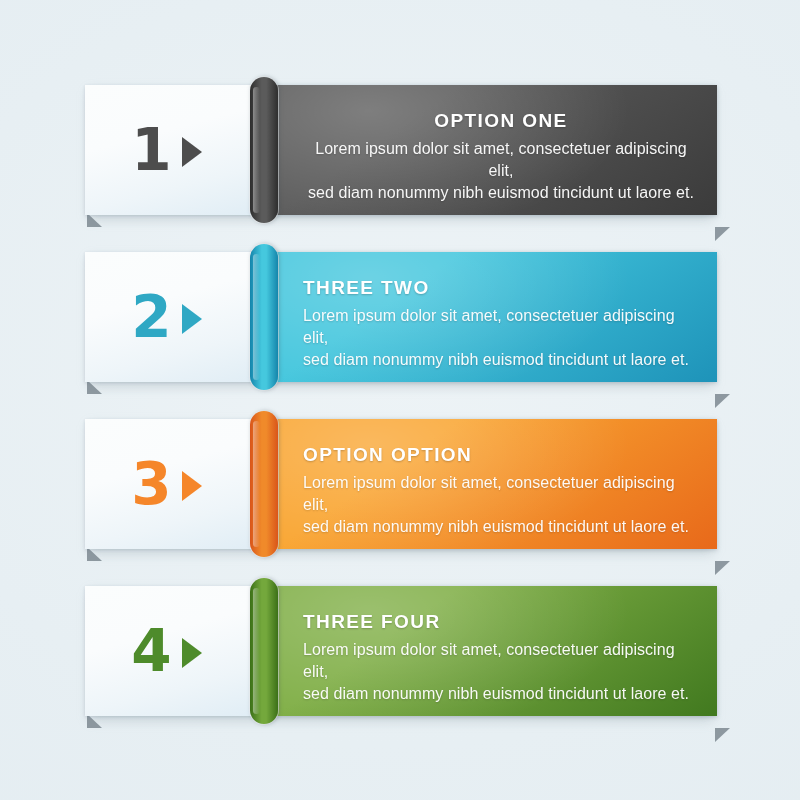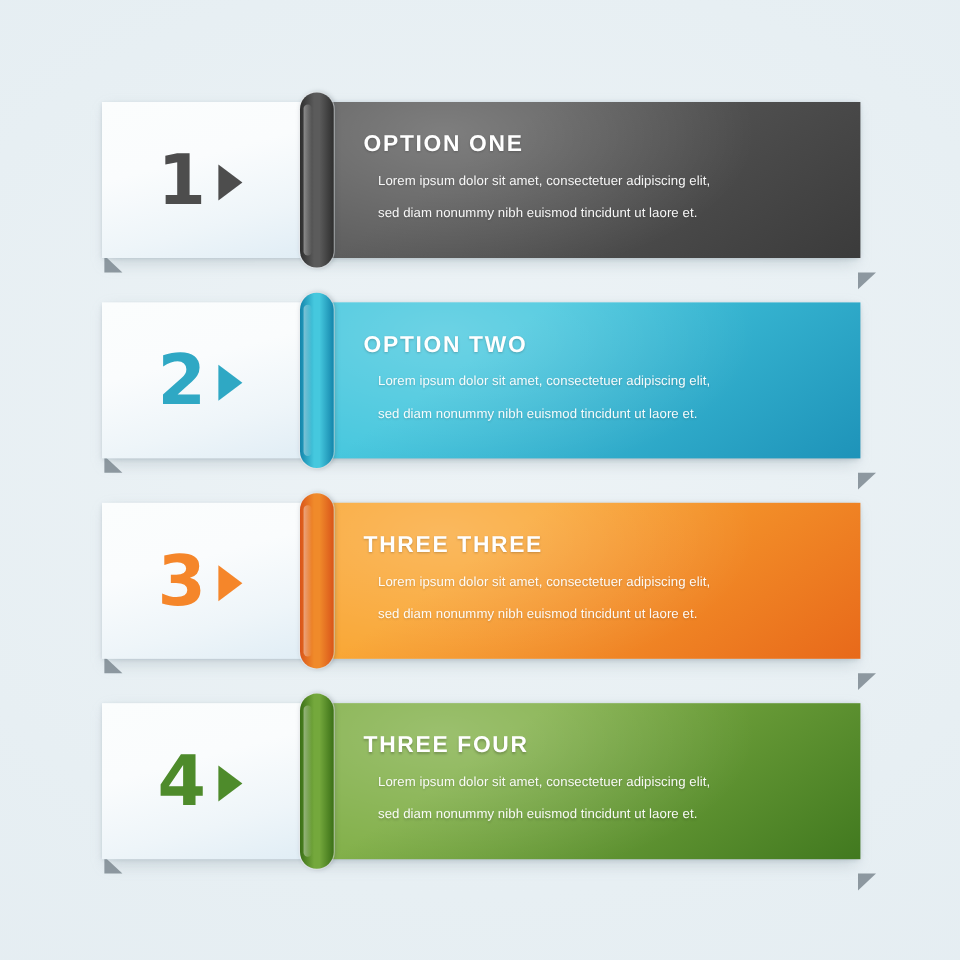--- a/index.html
+++ b/index.html
@@ -173,23 +173,23 @@
   .opt-title {
     color: #ffffff;
     font-size: 19px;
     font-weight: 700;
     letter-spacing: 1.4px;
     margin: 0 0 6px 0;
     text-shadow: 0 1px 2px rgba(0,0,0,0.22);
   }
   .opt-desc {
     color: rgba(255,255,255,0.95);
-    font-size: 11px;
+    font-size: 16px;
     line-height: 1.36;
-    margin: 12px;
+    margin: 0;
     letter-spacing: .05px;
     text-shadow: 0 1px 2px rgba(0,0,0,0.18);
   }
 </style>
 </head>
 <body>
 
 <div id="stage">
 
   <div class="row" style="top: 85px;">
@@ -201,21 +201,21 @@
       <div class="left-inner">
         <div class="num" style="color: rgb(77, 77, 77);">1</div>
         <div class="tri" style="border-color: transparent transparent transparent rgb(77, 77, 77);"></div>
       </div>
     </div>
 
     <div class="spine" style="background: linear-gradient(to right, rgb(46, 46, 46) 0%, rgb(91, 91, 91) 42%, rgb(91, 91, 91) 58%, rgb(46, 46, 46) 100%);">
       <div class="spine-hl"></div>
     </div>
 
-    <div class="right-panel" style="background: linear-gradient(145deg, rgb(90, 90, 90) 0%, rgb(90, 90, 90) 30%, rgb(59, 59, 59) 100%);">
+    <div class="right-panel" style="background: linear-gradient(145deg, rgb(90, 90, 90) 0%, rgb(90, 90, 90) 30%, rgb(59, 59, 59) 100%); text-align: center;">
       <div class="glow"></div>
       <div class="right-text">
         <p class="opt-title">OPTION ONE</p>
         <p class="opt-desc">Lorem ipsum dolor sit amet, consectetuer adipiscing elit,</p>
         <p class="opt-desc">sed diam nonummy nibh euismod tincidunt ut laore et.</p>
       </div>
     </div>
   </div>
 
   <div class="row" style="top: 252px;">
@@ -230,21 +230,21 @@
       </div>
     </div>
 
     <div class="spine" style="background: linear-gradient(to right, rgb(20, 133, 171) 0%, rgb(69, 200, 222) 42%, rgb(69, 200, 222) 58%, rgb(20, 133, 171) 100%);">
       <div class="spine-hl"></div>
     </div>
 
     <div class="right-panel" style="background: linear-gradient(145deg, rgb(67, 198, 221) 0%, rgb(67, 198, 221) 30%, rgb(30, 147, 185) 100%);">
       <div class="glow"></div>
       <div class="right-text">
-        <p class="opt-title">OPTION TWO</p>
+        <p class="opt-title">THREE TWO</p>
         <p class="opt-desc">Lorem ipsum dolor sit amet, consectetuer adipiscing elit,</p>
         <p class="opt-desc">sed diam nonummy nibh euismod tincidunt ut laore et.</p>
       </div>
     </div>
   </div>
 
   <div class="row" style="top: 419px;">
     <div class="row-shadow"></div>
     <div class="fold-left"></div>
     <div class="fold-right"></div>
@@ -256,21 +256,21 @@
       </div>
     </div>
 
     <div class="spine" style="background: linear-gradient(to right, rgb(217, 85, 26) 0%, rgb(240, 138, 42) 42%, rgb(240, 138, 42) 58%, rgb(217, 85, 26) 100%);">
       <div class="spine-hl"></div>
     </div>
 
     <div class="right-panel" style="background: linear-gradient(145deg, rgb(249, 165, 49) 0%, rgb(249, 165, 49) 30%, rgb(232, 105, 26) 100%);">
       <div class="glow"></div>
       <div class="right-text">
-        <p class="opt-title">THREE THREE</p>
+        <p class="opt-title">OPTION OPTION</p>
         <p class="opt-desc">Lorem ipsum dolor sit amet, consectetuer adipiscing elit,</p>
         <p class="opt-desc">sed diam nonummy nibh euismod tincidunt ut laore et.</p>
       </div>
     </div>
   </div>
 
   <div class="row" style="top: 586px;">
     <div class="row-shadow"></div>
     <div class="fold-left"></div>
     <div class="fold-right"></div>

